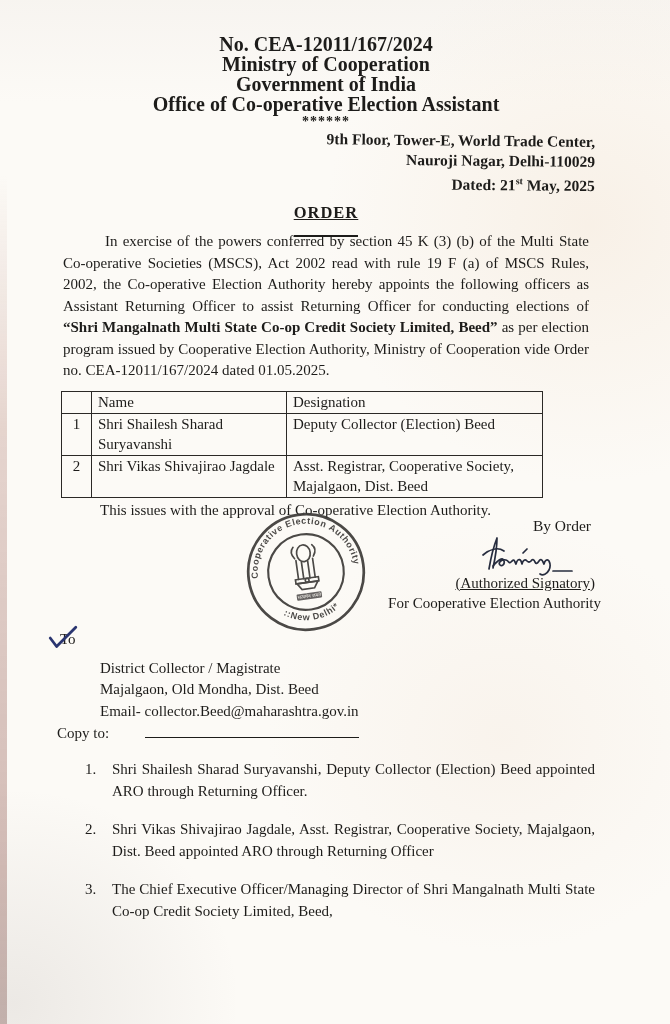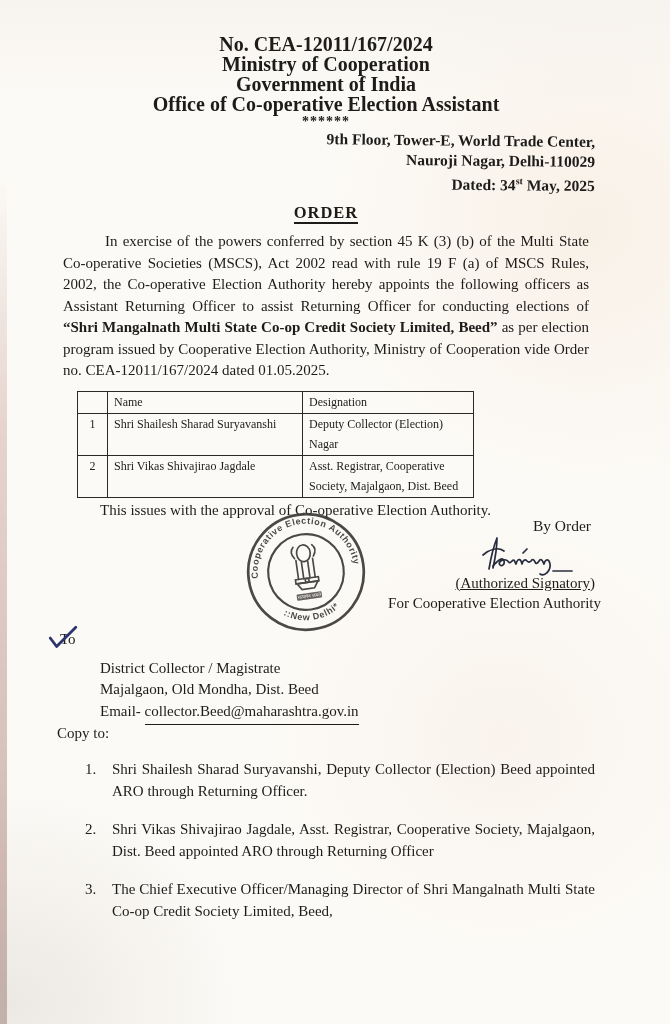--- a/index.html
+++ b/index.html
@@ -27,45 +27,45 @@
   }
   .doc { position:relative; z-index:2; padding:34px 75px 0 57px; }
 
   .center-block { text-align:center; font-weight:bold; font-size:20px; line-height:20px; }
   .stars { text-align:center; font-weight:bold; font-size:14px; line-height:16px; letter-spacing:1px; }
   .addr { text-align:right; font-weight:bold; font-size:15.5px; line-height:20px; margin-top:2px;
           transform:rotate(0.6deg); transform-origin:right center; }
   sup { font-size:10px; }
 
   .order-title { text-align:center; margin:7px 0 8px; font-size:16.5px; font-weight:bold; }
-  .order-title span { border-bottom:2px solid #1d1c1a; letter-spacing:1px; padding-bottom:0; }
+  .order-title span { border-bottom:2px solid #1d1c1a; letter-spacing:1px; padding-bottom:13px;text-decoration:underline; }
 
   .body-para { font-size:15px; line-height:21.5px; text-align:justify; text-indent:42px; margin:2px 6px 9px; }
 
-  table.officers { border-collapse:collapse; margin-left:20px; width:397px; font-size:12px; line-height:20px; }
+  table.officers { border-collapse:collapse; margin-left:4px; width:482px; font-size:15px; line-height:20px; }
   table.officers td, table.officers th { border:1.4px solid #2b2926; padding:0 6px 1px 6px; vertical-align:top; font-weight:normal; text-align:left; }
   .col-sn { width:30px; text-align:center !important; }
   .cell-just { text-align:center;font-family:Liberation Serif, serif; }
 
   .approval-line { font-size:15px; margin:2px 0 0 43px; line-height:21px; }
 
   .sign-seal { position:relative; height:96px; margin-top:4px; }
   .by-order { position:absolute; right:4px; top:-8px; font-size:15.5px; }
   .signature-svg { position:absolute; right:6px; top:8px; width:112px; height:46px; }
   .authorized { position:absolute; right:0; top:50px; font-size:15px;text-decoration:underline; }
   .for-line { position:absolute; right:-6px; top:70px; font-size:15px; }
   .seal-svg { position:absolute; left:186px; top:-16px; width:126px; height:126px; transform:rotate(-8deg); opacity:0.92; }
   .seal-text { font-family:"Liberation Sans", sans-serif; font-weight:bold; font-size:8.6px; letter-spacing:0.6px; fill:#3c3a38; }
   .seal-motto { font-family:"Liberation Sans", sans-serif; font-size:4.6px; fill:#3c3a38; }
 
   .to-block { margin-top:8px; font-size:15px; }
   .to-label { position:relative; display:inline-block; margin-left:3px; line-height:21px; }
   .tick-svg { position:absolute; left:-13px; top:-5px; width:32px; height:28px; }
   .recipients { margin:8px -28px 0 43px; line-height:21.5px; }
-  .email-line .email { border-bottom:1.2px solid #1d1c1a; padding-bottom:5px; }
+  .email-line .email { border-bottom:1.2px solid #1d1c1a; padding-bottom:18px; }
   .copy-label { margin-top:1px; line-height:21px; }
 
   .copy-list { margin:15px 0 0 28px; }
   .copy-item { display:flex; gap:9px; margin-bottom:17px; font-size:15px; line-height:21.5px; }
   .copy-item .num { width:18px; flex:0 0 18px; }
   .copy-item .txt { text-align:justify; flex:1; }
 </style>
 </head>
 <body>
 
@@ -78,40 +78,40 @@
     <div>No. CEA-12011/167/2024</div>
     <div>Ministry of Cooperation</div>
     <div>Government of India</div>
     <div>Office of Co-operative Election Assistant</div>
   </div>
   <div class="stars">******</div>
 
   <div class="addr">
     <div>9th Floor, Tower-E, World Trade Center,</div>
     <div>Nauroji Nagar, Delhi-110029</div>
-    <div><span>Dated: 34</span><sup>st</sup><span> May, 2025</span></div>
+    <div><span>Dated: 21</span><sup>st</sup><span> May, 2025</span></div>
   </div>
 
   <div class="order-title">
     <span>ORDER</span>
   </div>
 
   <p class="body-para"><span>In exercise of the powers conferred by section 45 K (3) (b) of the Multi State Co-operative Societies (MSCS), Act 2002 read with rule 19 F (a) of MSCS Rules, 2002, the Co-operative Election Authority hereby appoints the following officers as Assistant Returning Officer to assist Returning Officer for conducting elections of </span><b>“Shri Mangalnath Multi State Co-op Credit Society Limited, Beed”</b><span> as per election program issued by Cooperative Election Authority, Ministry of Cooperation vide Order no. CEA-12011/167/2024 dated 01.05.2025.</span></p>
 
   <table class="officers">
     <tbody>
         <tr>
       <th class="col-sn"></th>
       <th style="width:195px;">Name</th>
       <th>Designation</th>
     </tr>
     <tr>
       <td class="col-sn">1</td>
       <td class="cell-just">Shri Shailesh Sharad Suryavanshi</td>
-      <td class="cell-just">Deputy Collector (Election) Nagar</td>
+      <td class="cell-just">Deputy Collector (Election) Beed</td>
     </tr>
     <tr>
       <td class="col-sn">2</td>
       <td class="cell-just">Shri Vikas Shivajirao Jagdale</td>
       <td class="cell-just">Asst. Registrar, Cooperative Society, Majalgaon, Dist. Beed</td>
     </tr>
   </tbody>
     </table>
 
   <div class="approval-line">This issues with the approval of Co-operative Election Authority.</div>

